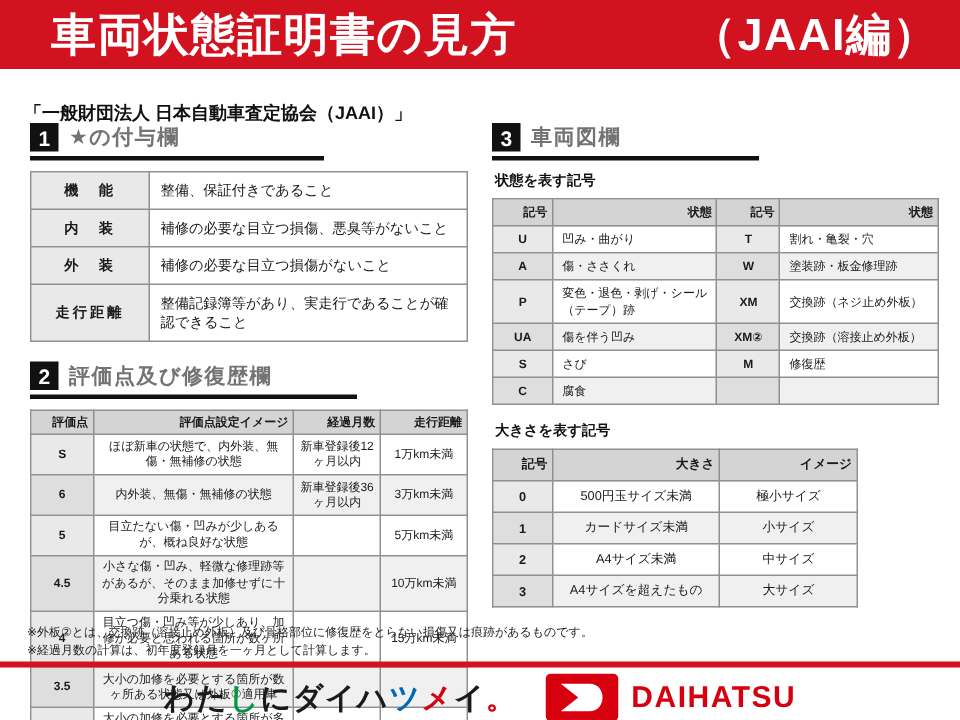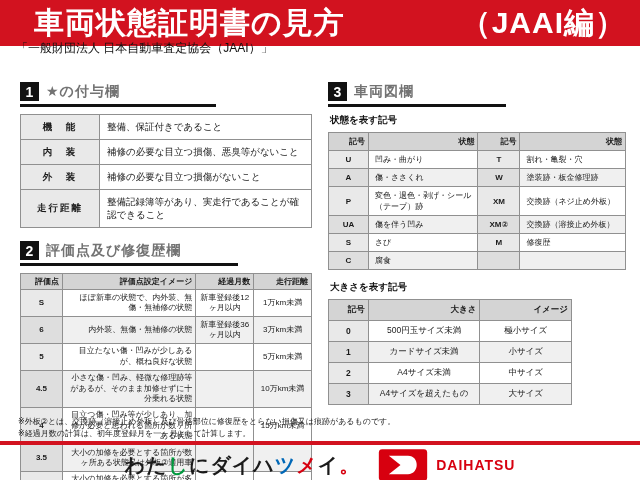--- a/index.html
+++ b/index.html
@@ -5,21 +5,21 @@
   html,body{margin:0;padding:0;background:#ffffff;}
   body{font-family:"Liberation Sans","DejaVu Sans",sans-serif;}
   .page{position:relative;width:640px;height:480px;background:#ffffff;overflow:hidden;}
 
   
   .banner{position:absolute;left:0;top:0;width:640px;height:46px;background:#d2121f;
     display:flex;align-items:center;justify-content:space-between;box-sizing:border-box;
     padding:0 14px 0 34px;}
   .banner .t{color:#ffffff;font-size:30px;font-weight:bold;letter-spacing:1px;}
 
-  .subtitle{position:absolute;left:16px;top:40px;font-size:12px;font-weight:normal;color:#111;}
+  .subtitle{position:absolute;left:16px;top:67px;font-size:12px;font-weight:bold;color:#111;}
 
   .col-left{position:absolute;left:20px;top:82px;width:292px;}
   .col-right{position:absolute;left:328px;top:82px;width:300px;}
 
   
   .sec-head{display:flex;align-items:center;gap:7px;border-bottom:3px solid #111;
     padding-bottom:3px;margin-bottom:7px;}
   .sec-badge{width:19px;height:19px;background:#111;color:#fff;font-size:14px;font-weight:bold;
     display:flex;align-items:center;justify-content:center;flex:0 0 auto;}
   .sec-title{font-size:14px;font-weight:bold;color:#737373;letter-spacing:1px;}
@@ -36,42 +36,42 @@
   tbody tr:nth-child(even) th{background:#dedede;}
 
   .t-star{width:292px;font-size:9.5px;margin-bottom:13px;padding-left:21px;}
   .t-star th{width:74px;padding:5.5px 2px;letter-spacing:2px;}
   .t-star td{text-align:left;padding:5.5px 7px;}
   .t-star tbody tr:nth-child(even) td{background:#fff;}
   .t-star tbody tr:nth-child(even) th{background:#e9e9e9;}
 
   .t-eval{width:292px;font-size:8px;}
   .t-eval th,.t-eval td{padding:2.5px 3px;line-height:1.3;}
-  .t-eval td:nth-child(2){text-align:right;margin-left:28px;}
+  .t-eval td:nth-child(2){text-align:center;margin-left:28px;}
 
   .sub-label{font-size:9.5px;font-weight:bold;color:#111;margin:2px 0 5px 2px;}
   .t-state{width:298px;font-size:8px;margin-bottom:11px;}
   .t-state th,.t-state td{padding:3px 3px;}
   .t-state td:nth-child(2){text-align:left;padding-left:6px;}
   .t-state td:nth-child(3){background:#e9e9e9;font-weight:bold;}
   .t-state tbody tr:nth-child(even) td:nth-child(3){background:#dedede;}
   .t-state td:nth-child(4){text-align:left;padding-left:6px;}
 
   .t-size{width:244px;font-size:8.5px;}
   .t-size th,.t-size td{padding:4px 3px;}
 
   .notes{position:absolute;left:18px;top:416px;font-size:8px;color:#222;line-height:1.45;}
 
   .redline{position:absolute;left:0;top:441px;width:640px;height:4px;background:#d2121f;}
 
   .footer{position:absolute;left:0;top:448px;width:640px;display:flex;align-items:center;
     justify-content:center;gap:18px;}
   .slogan{font-size:20px;font-weight:bold;letter-spacing:1px;}
   .brandrow{display:flex;align-items:center;gap:8px;}
-  .brand-text{font-size:14px;font-weight:bold;letter-spacing:1px;}
+  .brand-text{font-size:20px;font-weight:bold;letter-spacing:1px;}
 </style>
 </head>
 <body>
 
 <div class="page">
 
   <div class="banner">
     <span class="t">車両状態証明書の見方</span>
     <span class="t">（JAAI編）</span>
   </div>

